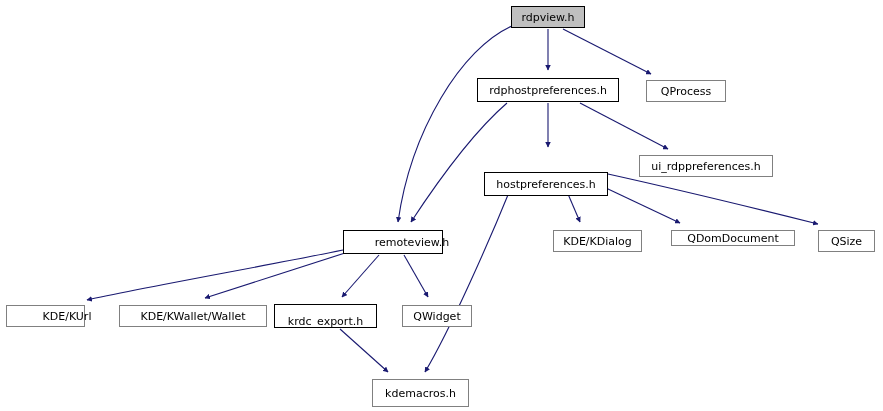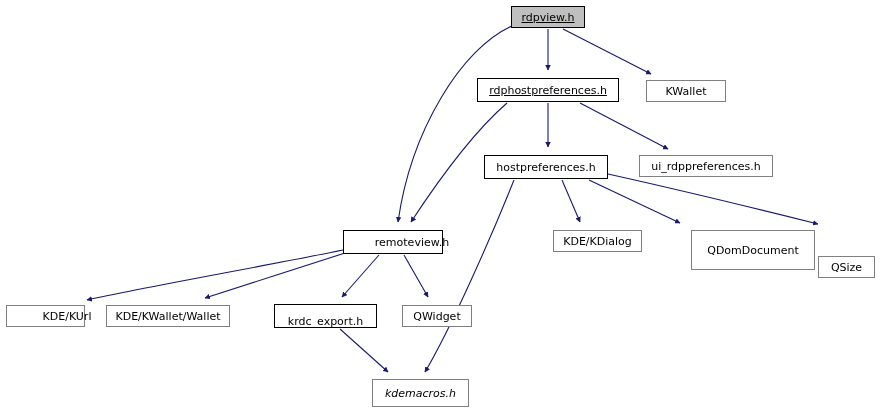--- a/index.html
+++ b/index.html
@@ -37,21 +37,20 @@
   .node.solid {
     border: 1px solid #000000;
   }
   .node.gray {
     border: 1px solid #808080;
     color: #000000;
   }
   .node.filled {
     background: #bfbfbf;
     border: 1px solid #000000;
-    text-decoration: underline;
   }
 </style>
 </head>
 <body>
 
 <div id="canvas">
 
   <svg id="edges" viewBox="0 0 883 411">
     <defs>
       <marker id="arrow" viewBox="0 0 10 10" refX="9" refY="5" markerWidth="5" markerHeight="5" orient="auto-start-reverse">
@@ -89,65 +88,65 @@
       <path d="M 404 255 L 428 297"></path>
 
       <path d="M 340 329 L 388 372"></path>
     </g>
   </svg>
 
   <div class="node filled" style="left:511px; top:6px; width:74px; height:22px;">
     <span>rdpview.h</span>
   </div>
 
-  <div class="node solid" style="left:477px; top:78px; width:142px; height:24px;text-decoration:underline;">
+  <div class="node solid" style="left:477px; top:78px; width:142px; height:24px;">
     <span>rdphostpreferences.h</span>
   </div>
 
   <div class="node gray" style="left:646px; top:80px; width:80px; height:22px;">
-    <span>KWallet</span>
+    <span>QProcess</span>
   </div>
 
-  <div class="node solid" style="left:484px; top:155px; width:124px; height:24px;">
+  <div class="node solid" style="left:484px; top:172px; width:124px; height:24px;">
     <span>hostpreferences.h</span>
   </div>
 
   <div class="node gray" style="left:639px; top:155px; width:134px; height:22px;">
     <span>ui_rdppreferences.h</span>
   </div>
 
   <div class="node solid" style="left:343px; top:230px; width:100px; height:24px;padding-left:38px;">
     <span>remoteview.h</span>
   </div>
 
   <div class="node gray" style="left:553px; top:230px; width:89px; height:22px;">
     <span>KDE/KDialog</span>
   </div>
 
-  <div class="node gray" style="left:671px; top:230px; width:124px; height:40px;margin-left:20px;">
+  <div class="node gray" style="left:671px; top:230px; width:124px; height:16px;">
     <span>QDomDocument</span>
   </div>
 
-  <div class="node gray" style="left:818px; top:230px; width:57px; height:22px;margin-top:26px;">
+  <div class="node gray" style="left:818px; top:230px; width:57px; height:22px;">
     <span>QSize</span>
   </div>
 
   <div class="node gray" style="left:6px; top:305px; width:79px; height:22px;padding-left:43px;">
     <span>KDE/KUrl</span>
   </div>
 
-  <div class="node gray" style="left:106px; top:305px; width:124px; height:22px;">
+  <div class="node gray" style="left:119px; top:305px; width:148px; height:22px;">
     <span>KDE/KWallet/Wallet</span>
   </div>
 
   <div class="node solid" style="left:274px; top:304px; width:103px; height:24px;align-items:flex-end;">
     <span>krdc_export.h</span>
   </div>
 
   <div class="node gray" style="left:402px; top:305px; width:70px; height:22px;">
     <span>QWidget</span>
   </div>
 
-  <div class="node gray" style="left:372px; top:379px; width:97px; height:28px;font-style:italic;">
+  <div class="node gray" style="left:372px; top:379px; width:97px; height:28px;">
     <span>kdemacros.h</span>
   </div>
 
 </div>
 
 </body></html>

